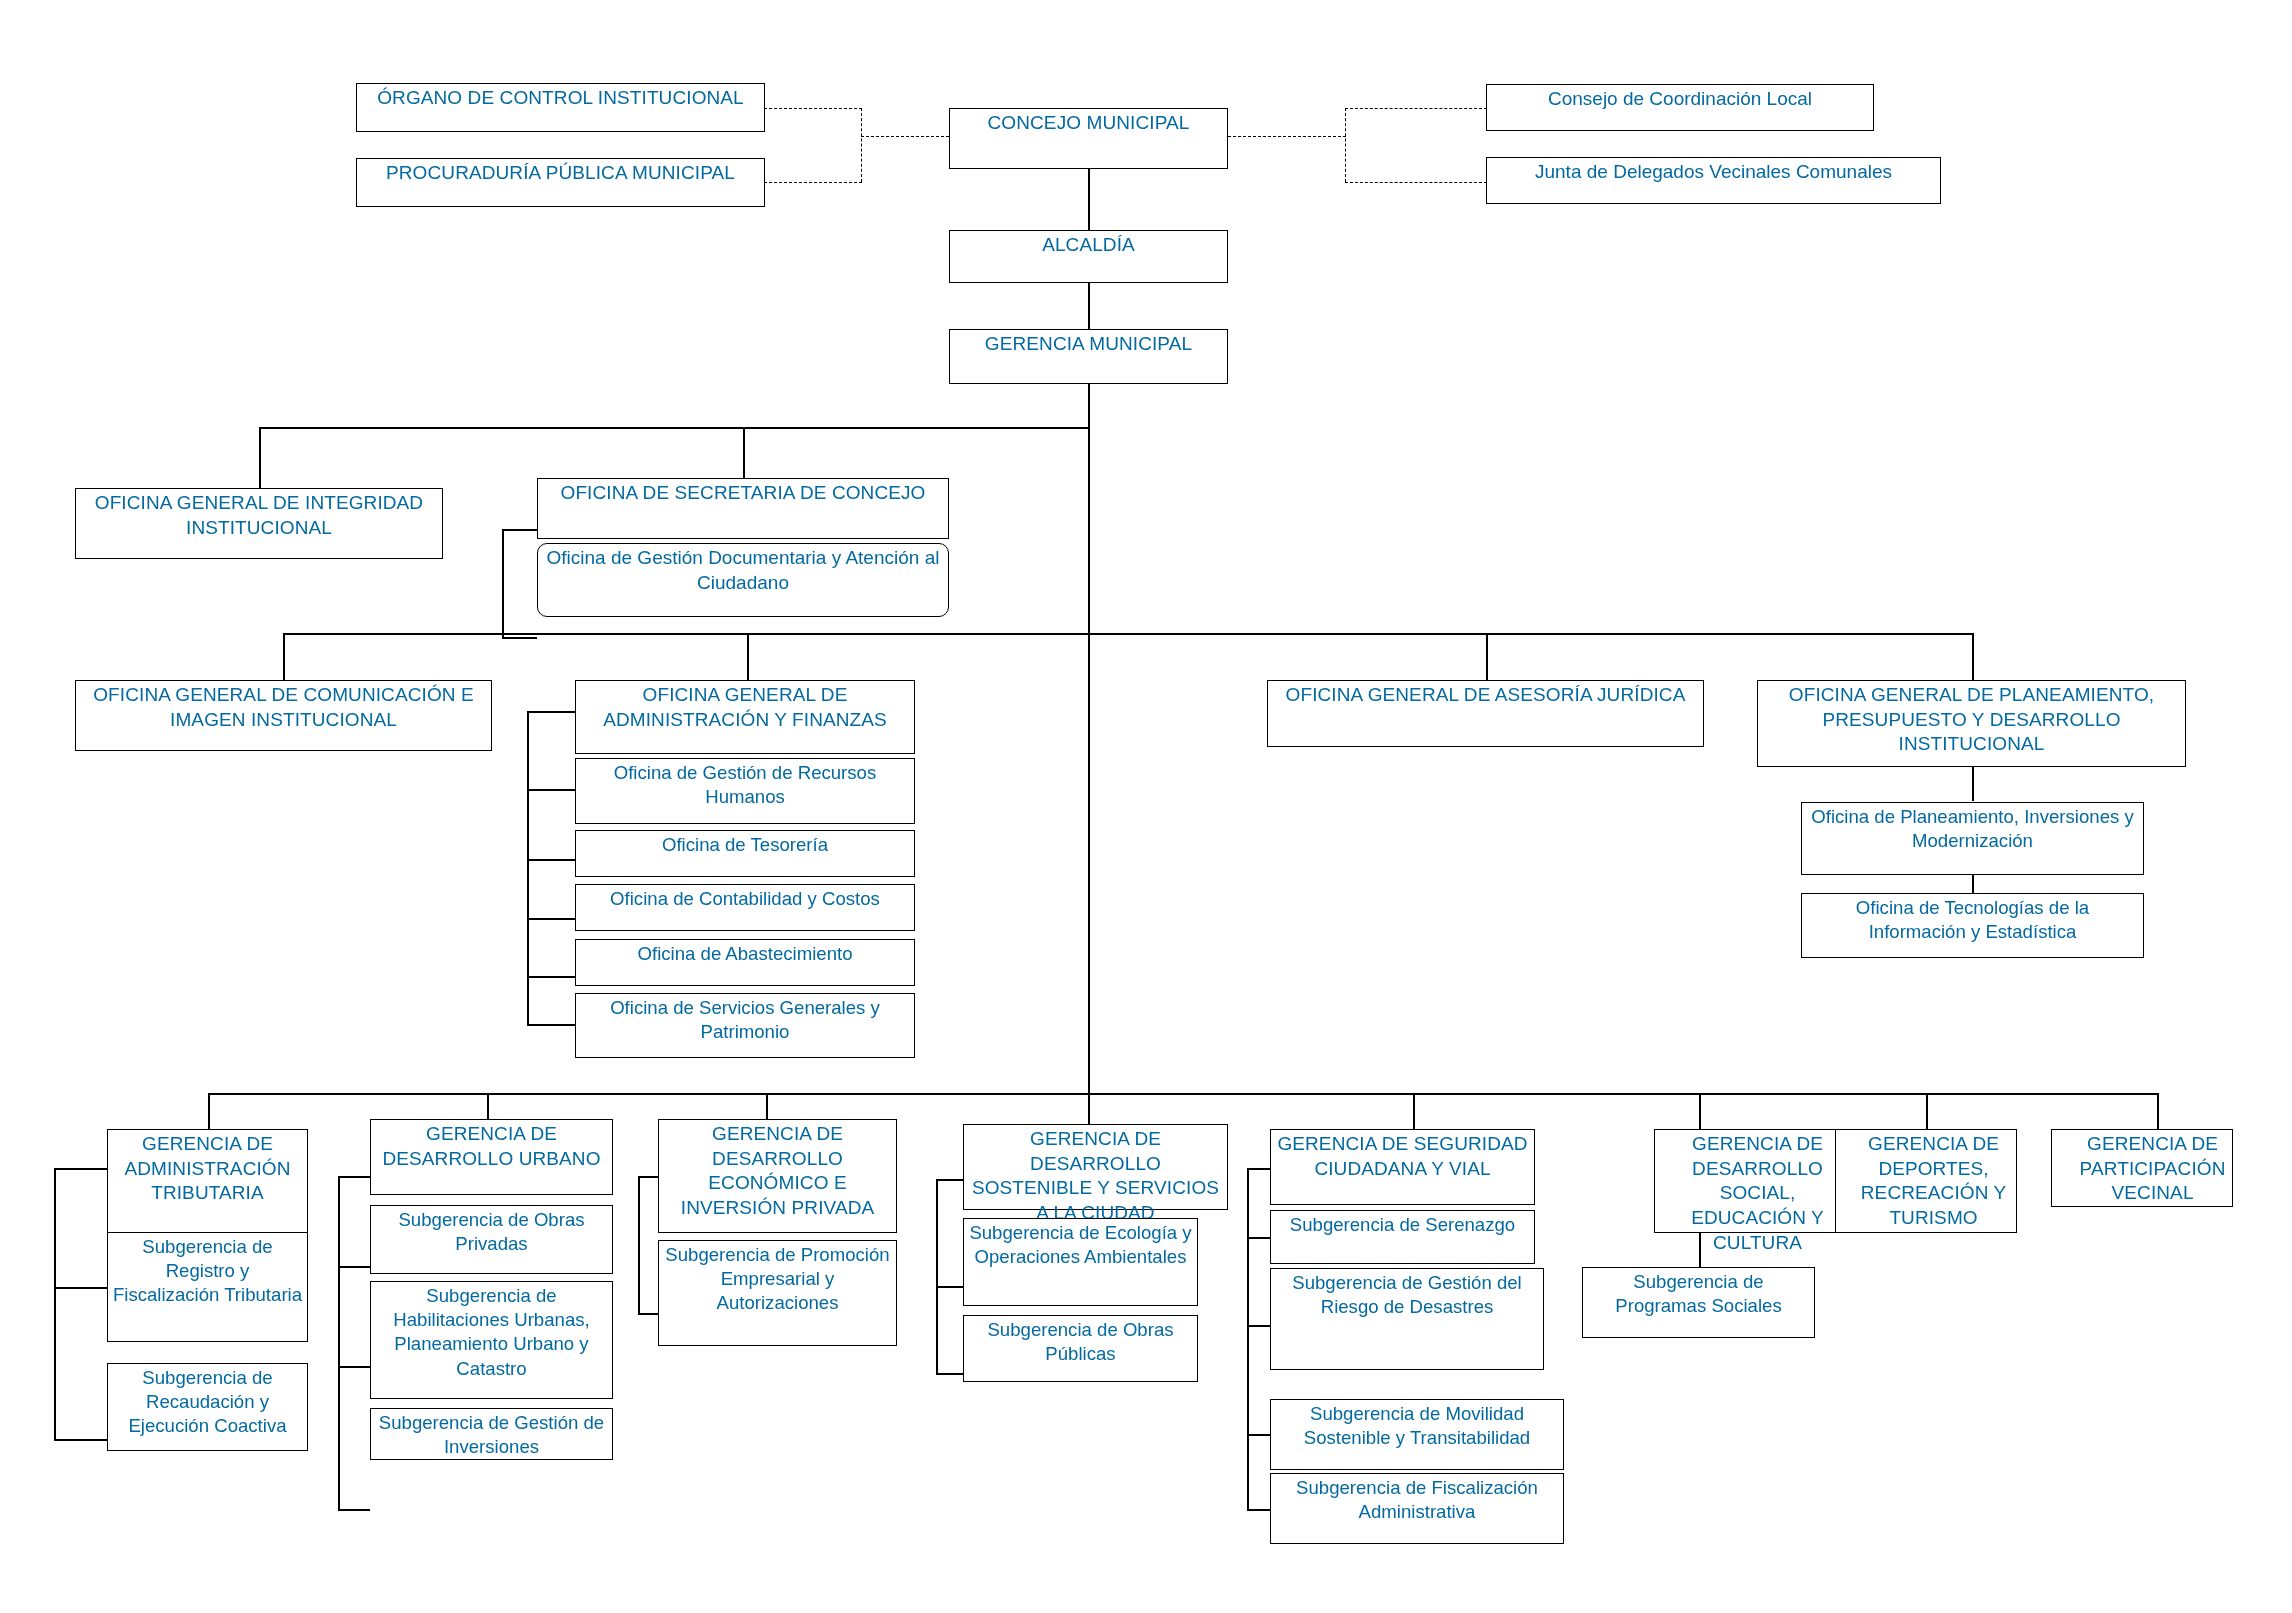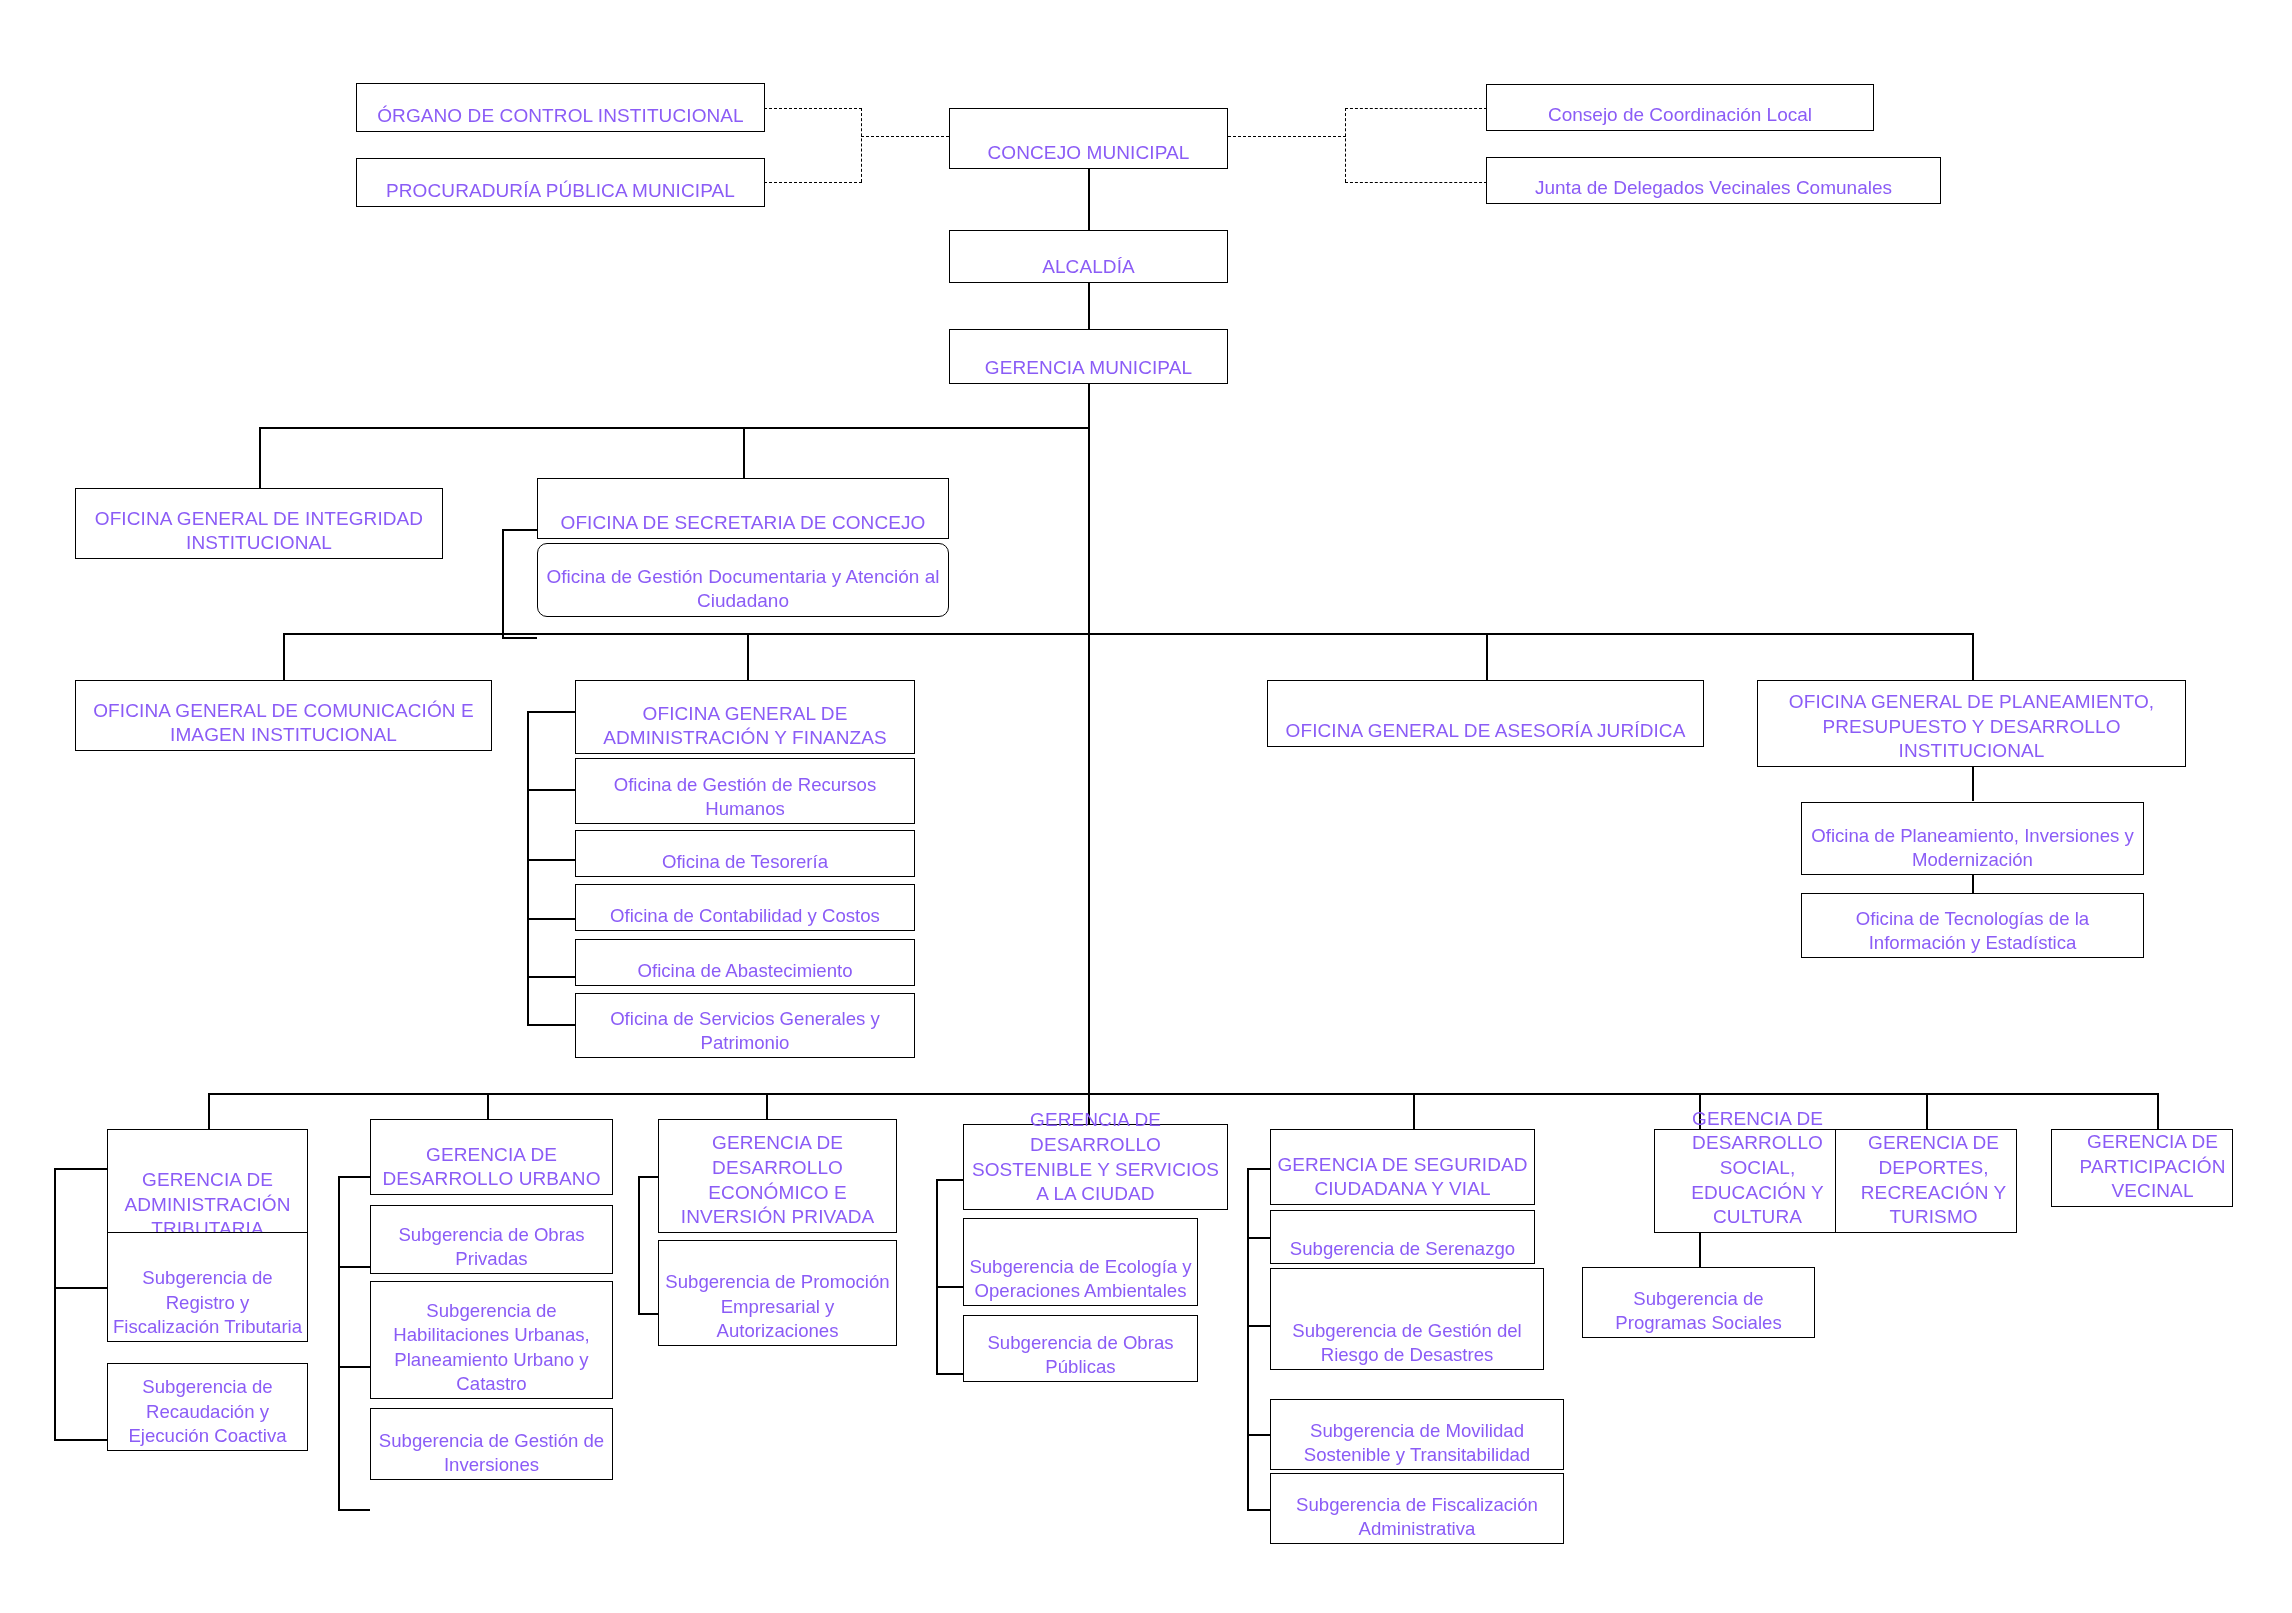--- a/index.html
+++ b/index.html
@@ -10,25 +10,25 @@
     background:#ffffff;
     font-family:"Liberation Sans", sans-serif;
     overflow:hidden;
   }
   .node{
     position:absolute;
     box-sizing:border-box;
     border:1.6px solid #000000;
     background:#ffffff;
     display:flex;
-    align-items:flex-end;
+    align-items:flex-start;
     justify-content:center;
     text-align:center;
     line-height:1.30;
-    color:#8b5cf6;
+    color:#0369a1;
     padding:2px 4.9px;
     z-index:5;
   }
   .node span{display:block;width:100%;}
   
   .upper{font-size:19px; letter-spacing:0.1px;}
   .lower{font-size:19px;}
   .sub{font-size:18.6px;}
 
   
@@ -228,21 +228,21 @@
   </div>
 
   <div class="node sub" style="left:370px;top:1205px;width:243px;height:69px;">
     <span>Subgerencia de Obras Privadas</span>
   </div>
 
   <div class="node sub" style="left:370px;top:1281px;width:243px;height:118px;">
     <span>Subgerencia de Habilitaciones Urbanas, Planeamiento Urbano y Catastro</span>
   </div>
 
-  <div class="node sub" style="left:370px;top:1408px;width:243px;height:72px;">
+  <div class="node sub" style="left:370px;top:1408px;width:243px;height:52px;">
     <span>Subgerencia de Gestión de Inversiones</span>
   </div>
 
   <div class="node upper" style="left:658px;top:1119px;width:239px;height:114px;">
     <span>GERENCIA DE DESARROLLO ECONÓMICO E INVERSIÓN PRIVADA</span>
   </div>
 
   <div class="node sub" style="left:658px;top:1240px;width:239px;height:106px;">
     <span>Subgerencia de Promoción Empresarial y Autorizaciones</span>
   </div>

